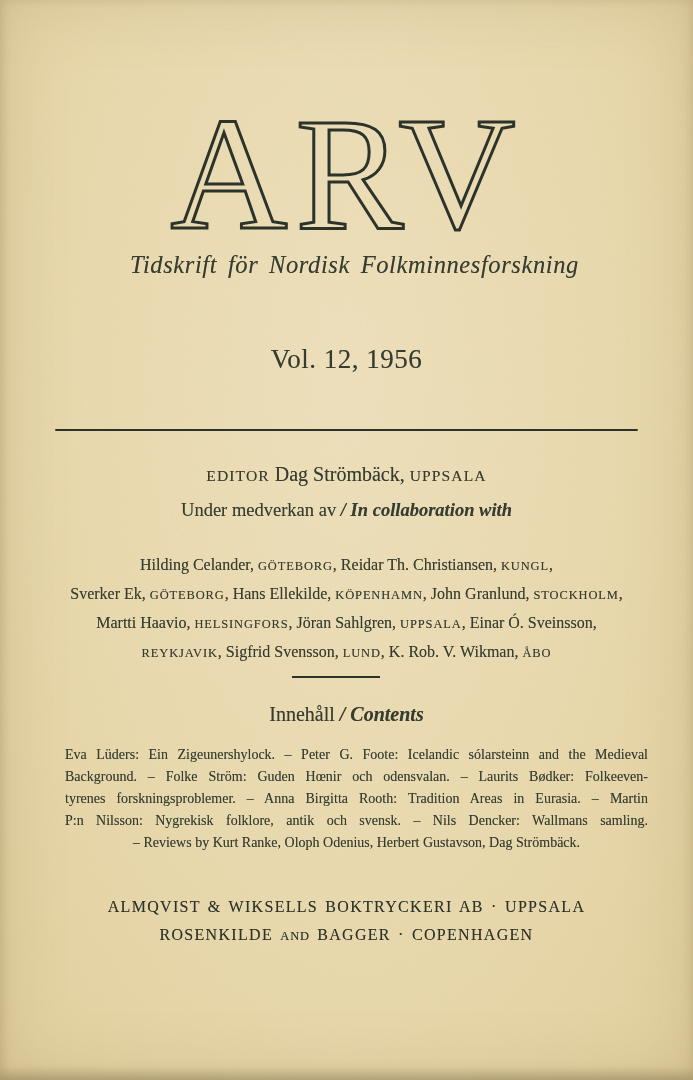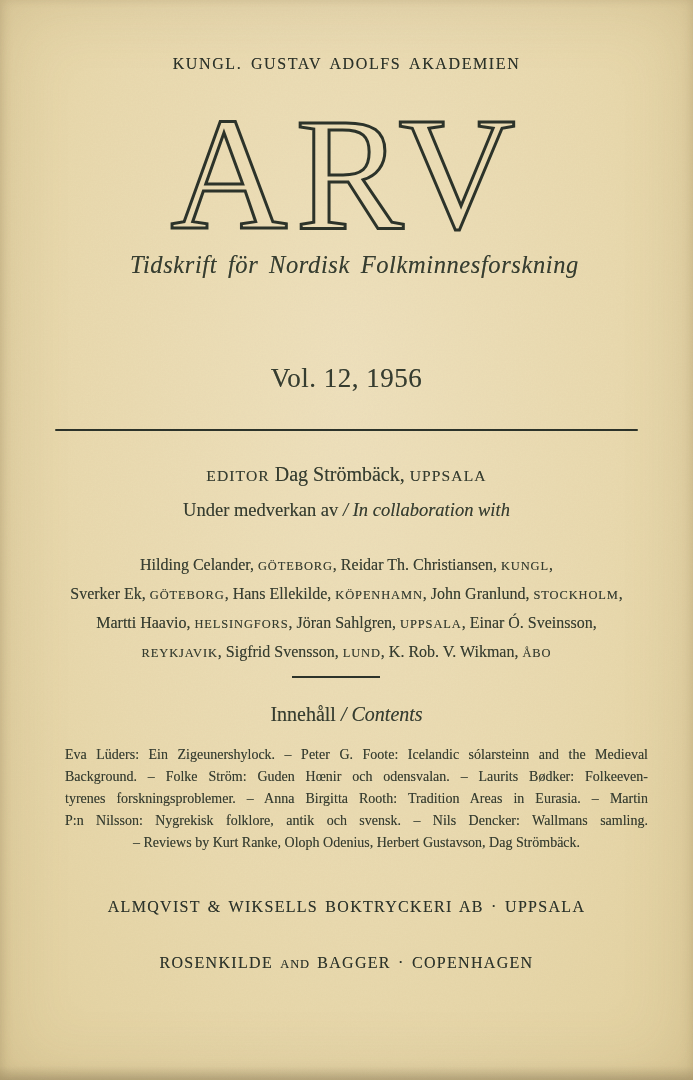--- a/index.html
+++ b/index.html
@@ -42,57 +42,56 @@
 
   .arv{ position:absolute; top:108px; left:50%; transform:translateX(-50%); overflow:visible; }
   .arv text{
     font-family:"Liberation Serif","DejaVu Serif",serif;
     font-size:162px; letter-spacing:8px;
     fill:none; stroke:var(--ink-strong); stroke-width:3;
   }
 
   .subtitle-sv{ top:251px; font-size:24.5px; font-style:italic; letter-spacing:.6px; word-spacing:4px;padding-left:16px; }
   .subtitle-en{ top:307px; font-size:13.5px; letter-spacing:1.1px; word-spacing:3px; color:var(--ink-strong); }
-  .volume{ top:363px; font-size:27px; letter-spacing:.5px; }
+  .volume{ top:344px; font-size:27px; letter-spacing:.5px; }
 
   .rule{ position:absolute; background:var(--ink-strong); pointer-events:none; }
   .rule-main{ top:429px; left:55px; width:583px; height:2px; border-radius:1px; }
   .rule-short{ top:676px; left:292px; width:88px; height:2px; }
 
   .editor{ top:463px; font-size:20px; }
   .collab-intro{ top:500px; font-size:18.5px; }
   .collaborators{ top:551px; font-size:16px; line-height:27px; }
 
   .contents-heading{ top:703px; font-size:20px; }
   .contents{ position:absolute; top:744px; left:65px; width:583px;
              font-size:14px; line-height:22px; text-align:justify;
              text-shadow:0 0 .6px rgba(44,51,42,.45); }
   .cline{ text-align:justify; text-align-last:justify; }
   .cline-last{ text-align:center; text-align-last:center; }
 
   .imprint-printer{ top:898px; font-size:16px; letter-spacing:1.3px; word-spacing:2px; color:var(--ink-strong); }
-  .imprint-publisher{ top:926px; font-size:16px; letter-spacing:1.3px; word-spacing:2px; color:var(--ink-strong);margin-top:28px; }
+  .imprint-publisher{ top:926px; font-size:16px; letter-spacing:1.3px; word-spacing:2px; color:var(--ink-strong); }
 
   .seg-sc{ font-size:.78em; letter-spacing:.07em; }
-  .seg-i{ font-style:italic; }
+  .seg-i{ font-style:italic;font-weight:bold; }
 </style>
 </head>
 <body>
 
 <div class="page">
 
   <svg class="texture" width="693" height="1080">
     <filter id="grain">
       <feTurbulence type="fractalNoise" baseFrequency="0.6" numOctaves="2" seed="7"></feTurbulence>
       <feColorMatrix type="matrix" values="0 0 0 0 0.42  0 0 0 0 0.37  0 0 0 0 0.24  0 0 0 0.07 0"></feColorMatrix>
     </filter>
     <rect width="100%" height="100%" filter="url(#grain)"></rect>
   </svg>
 
-  <div class="tx academy">KUNGL. GUSTAV ADOLFS AKADEMIEN</div>
 
   <svg class="arv" width="420" height="140" viewBox="0 0 420 140">
     <text x="210" y="120" text-anchor="middle">ARV</text>
   </svg>
 
   <div class="tx subtitle-sv">Tidskrift för Nordisk Folkminnesforskning</div>
   <div class="tx volume">Vol. 12, 1956</div>
 
   <div class="rule rule-main"></div>
 

